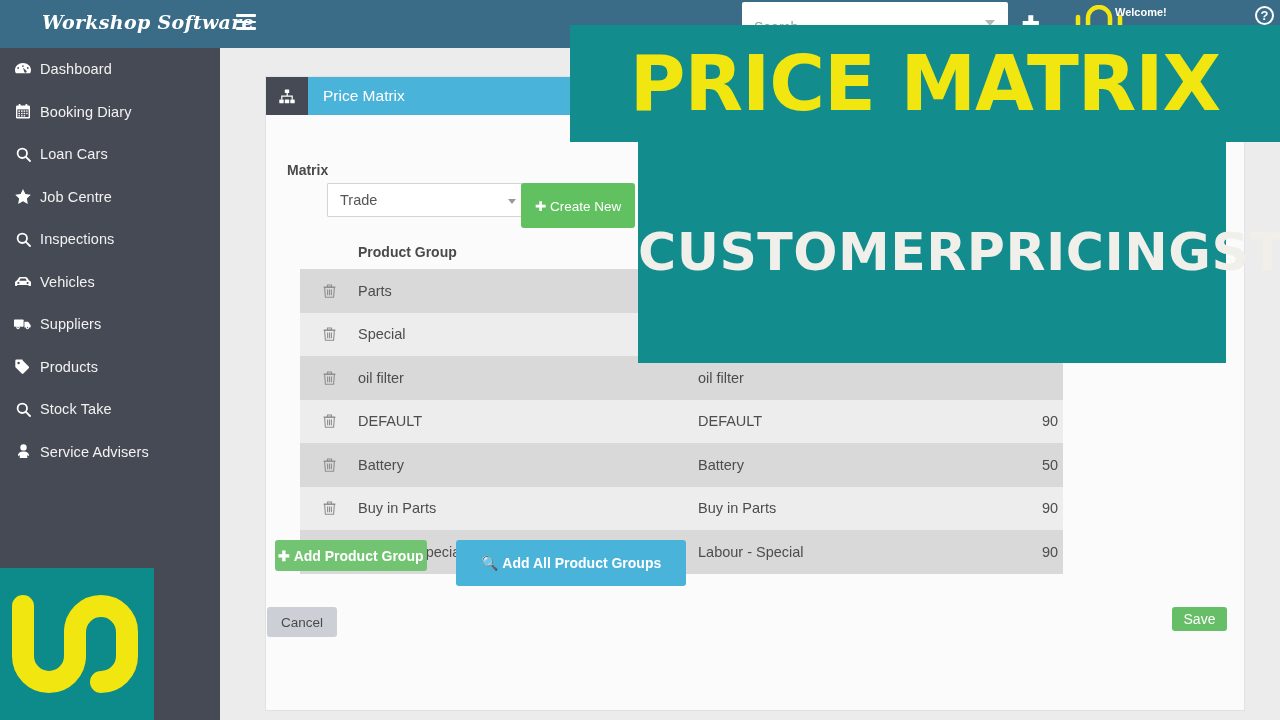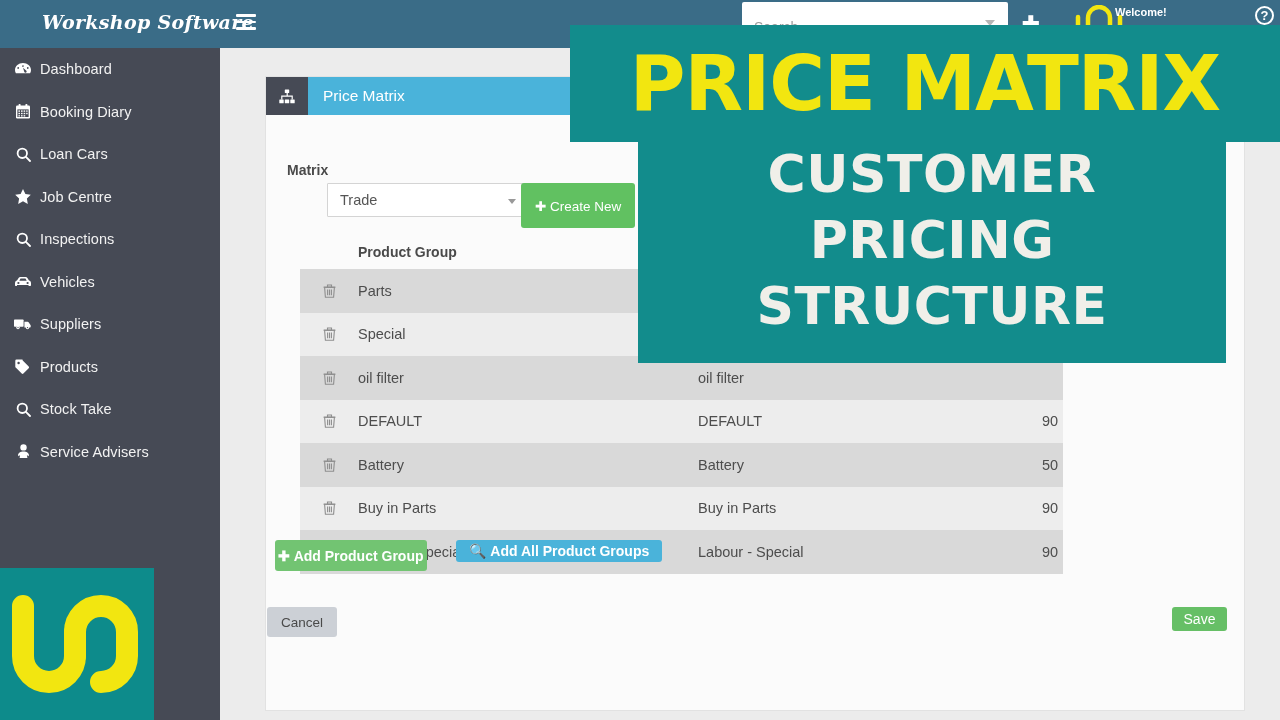--- a/index.html
+++ b/index.html
@@ -160,21 +160,21 @@
   .row.alt { background: #d9d9d9; }
   .td { font-size: 14.5px; color: #4d4d4d; white-space: nowrap; }
   .del-ico { color: #8e8e8e; }
   .del-ico svg { display: block; margin: 0 auto; cursor: pointer; }
 
   .btn-addgrp {
     position: absolute; left: 9px; top: 463px; height: 31px; padding: 0 3px;
     background: #72c472; font-size: 14px; font-weight: bold;
   }
   .btn-addall {
-    position: absolute; left: 190px; top: 463px; height: 22px; padding: 0 13px;
+    position: absolute; left: 190px; top: 463px; height: 46px; padding: 0 25px;
     background: #4ab3da; font-size: 14px; font-weight: bold;
   }
   .btn-cancel {
     position: absolute; left: 1px; top: 530px; height: 30px; padding: 0 14px;
     background: #ccd0d6; color: #4a4a4a; font-size: 13.5px;
   }
   .btn-save {
     position: absolute; left: 906px; top: 530px; height: 24px; width: 55px;
     background: #66bf66; font-size: 14px;
   }
@@ -186,22 +186,22 @@
     display: flex; align-items: center; justify-content: center;
   }
   .ov-title-text {
     color: #f2e610; font-size: 76px; font-weight: bold; letter-spacing: -1px;
     line-height: 76px; white-space: nowrap;
     font-family: "DejaVu Sans", sans-serif;
   }
   .ov-sub {
     position: absolute; left: 638px; top: 141px; width: 588px; height: 222px;
     background: #128c8c; z-index: 20;
-    display: flex; flex-direction: column; align-items: center;
-    justify-content: flex-start;
+    display: flex; flex-direction: row; align-items: center;
+    justify-content: space-between;
   }
   .ov-sub-line {
     color: #f0efe9; font-size: 52px; font-weight: bold; line-height: 66px;
     letter-spacing: .5px; white-space: nowrap;
     font-family: "DejaVu Sans", sans-serif;
   }
 </style>
 </head>
 <body>
 

